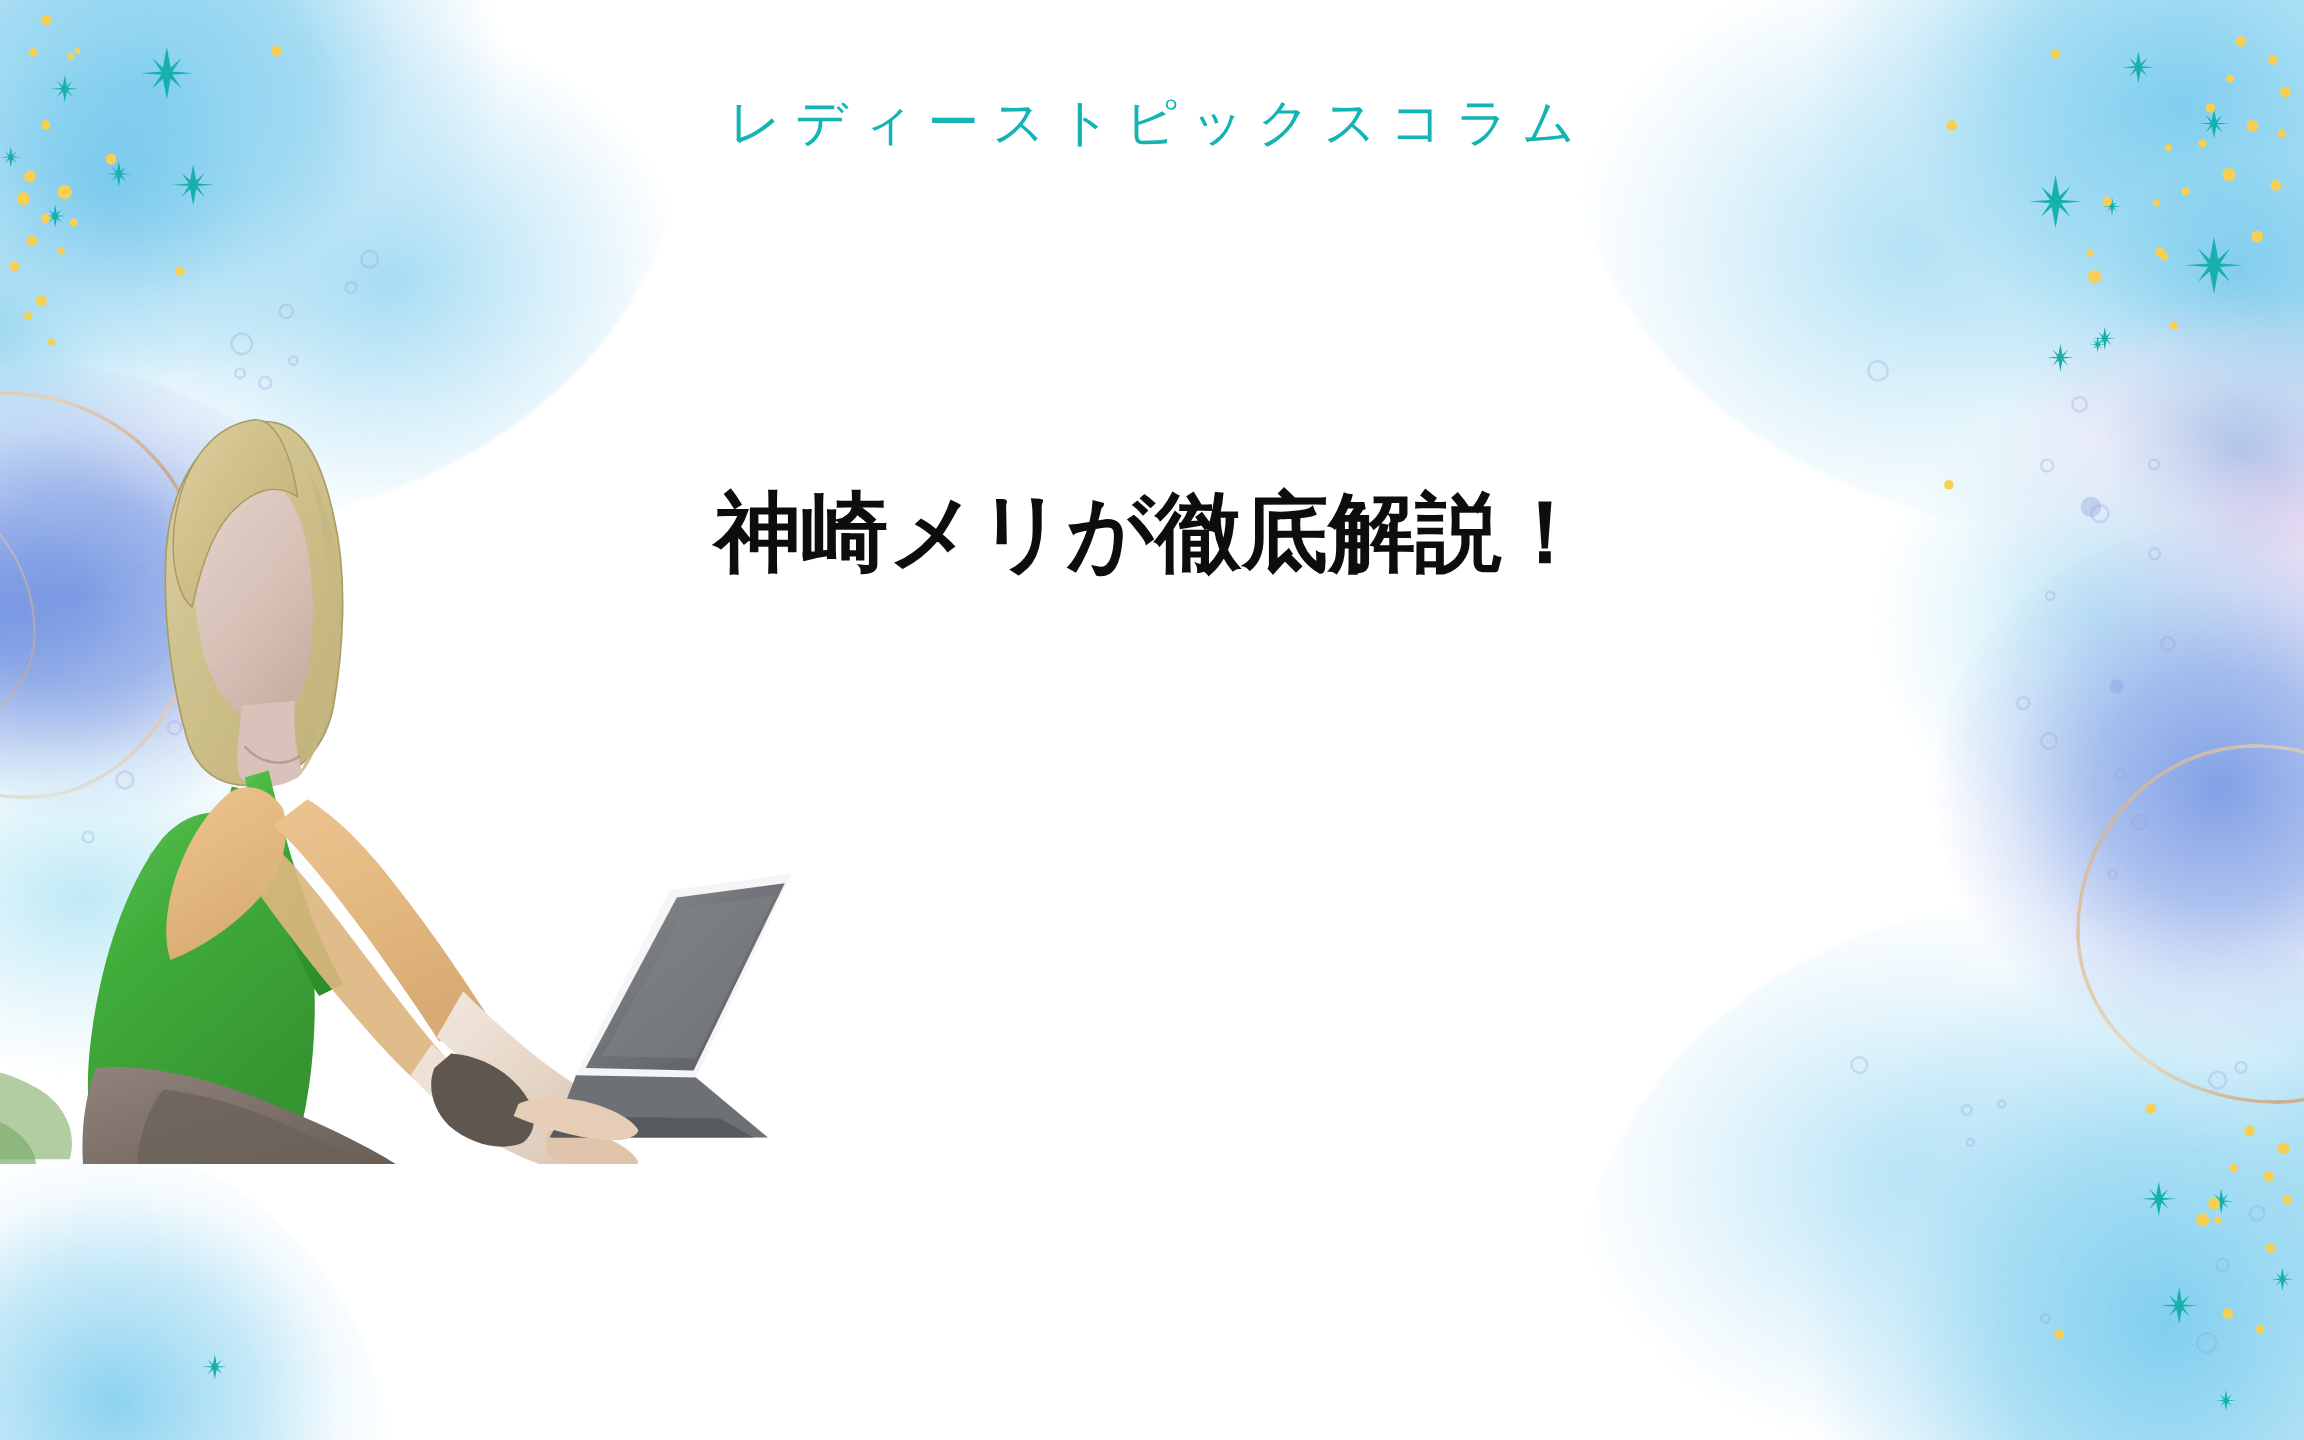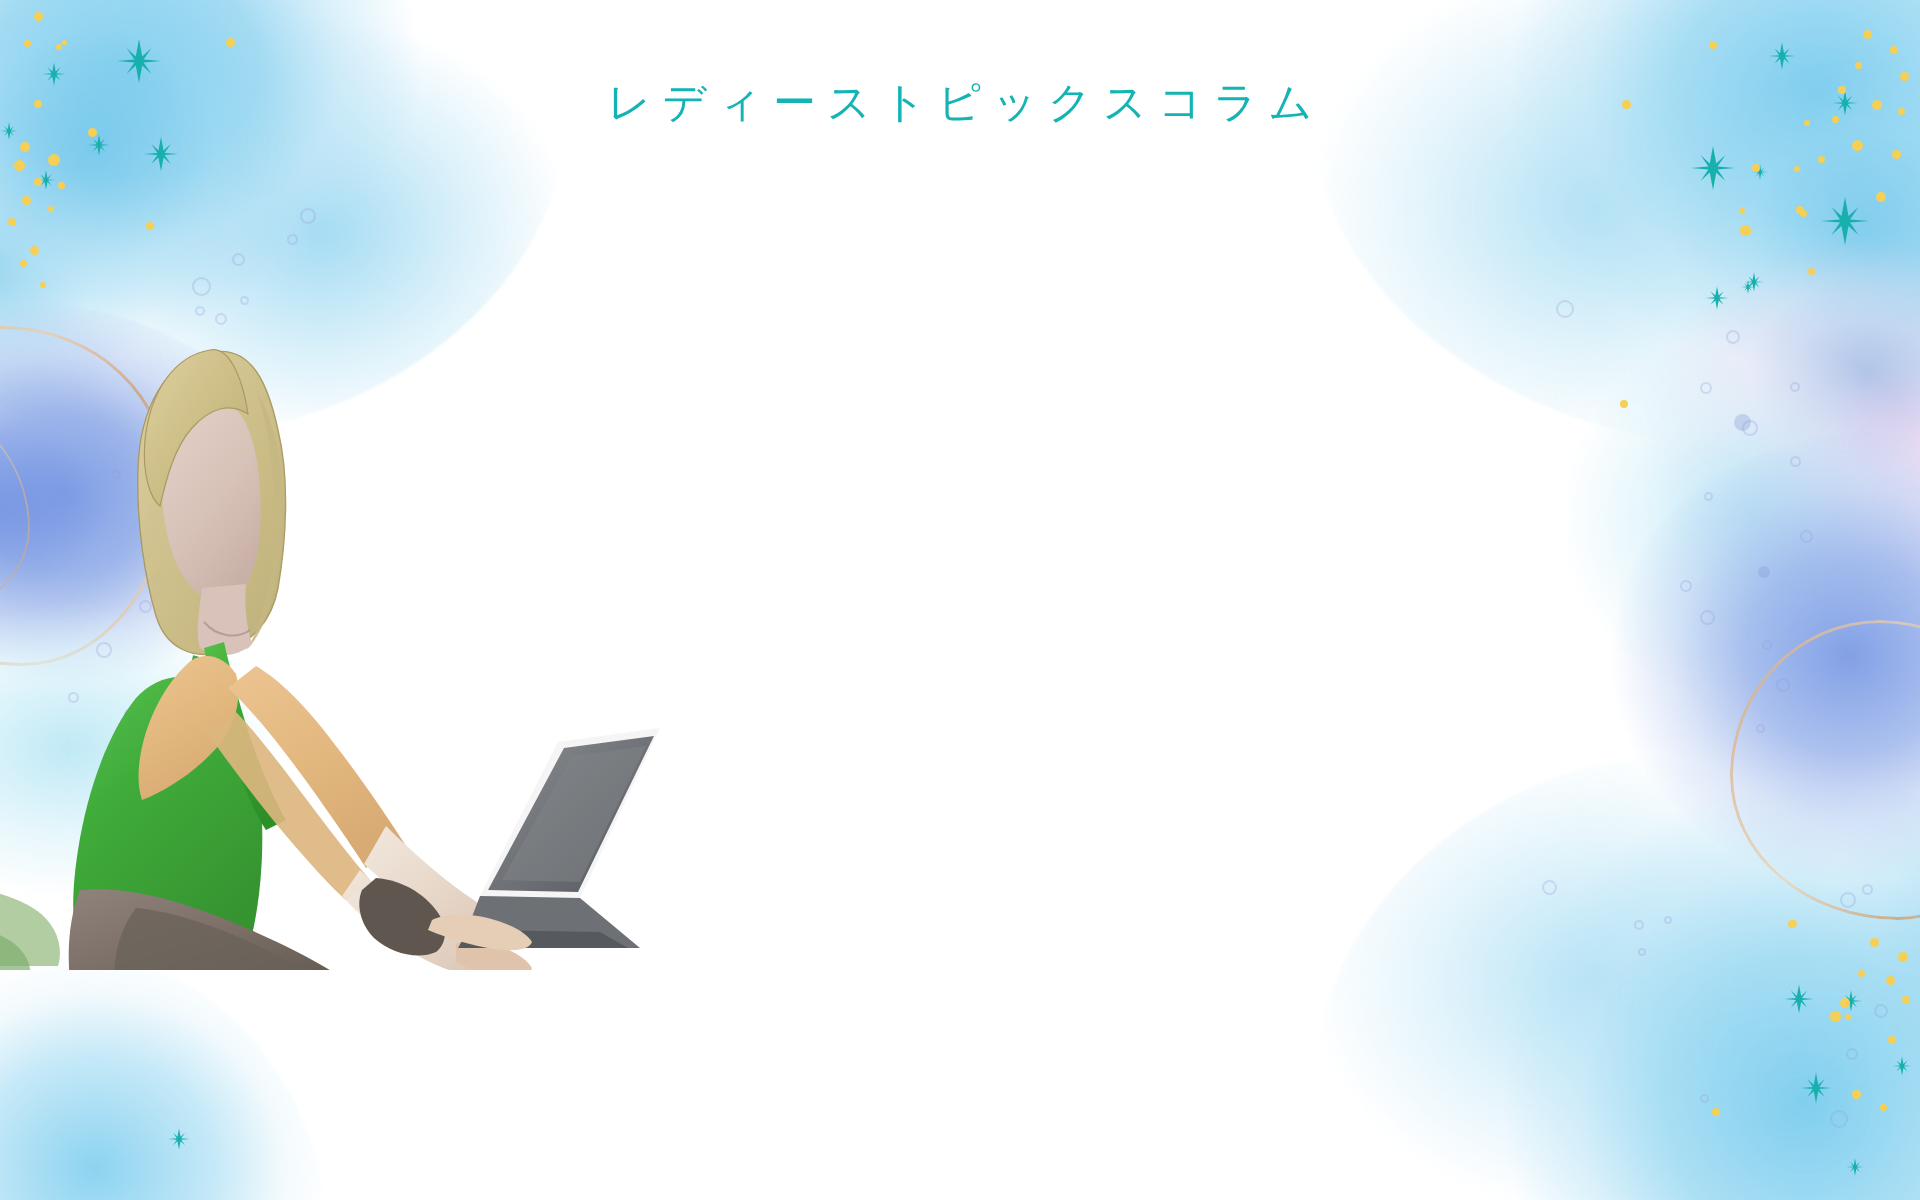--- a/index.html
+++ b/index.html
@@ -531,15 +531,16 @@
       </g>
 
       <path d="M468 600 C492 610 520 618 544 620 C560 621 570 618 572 612
                C566 602 550 594 528 588 C506 583 484 584 472 590 Z" fill="#e6cdb6"></path>
     </svg>
   </div>
 
   <div id="eyebrow">レディーストピックスコラム</div>
 
   <div id="title-block">
+    <div class="title-line l2">神崎メリが徹底解説！</div>
   </div>
 
 </div>
 
 </body></html>

